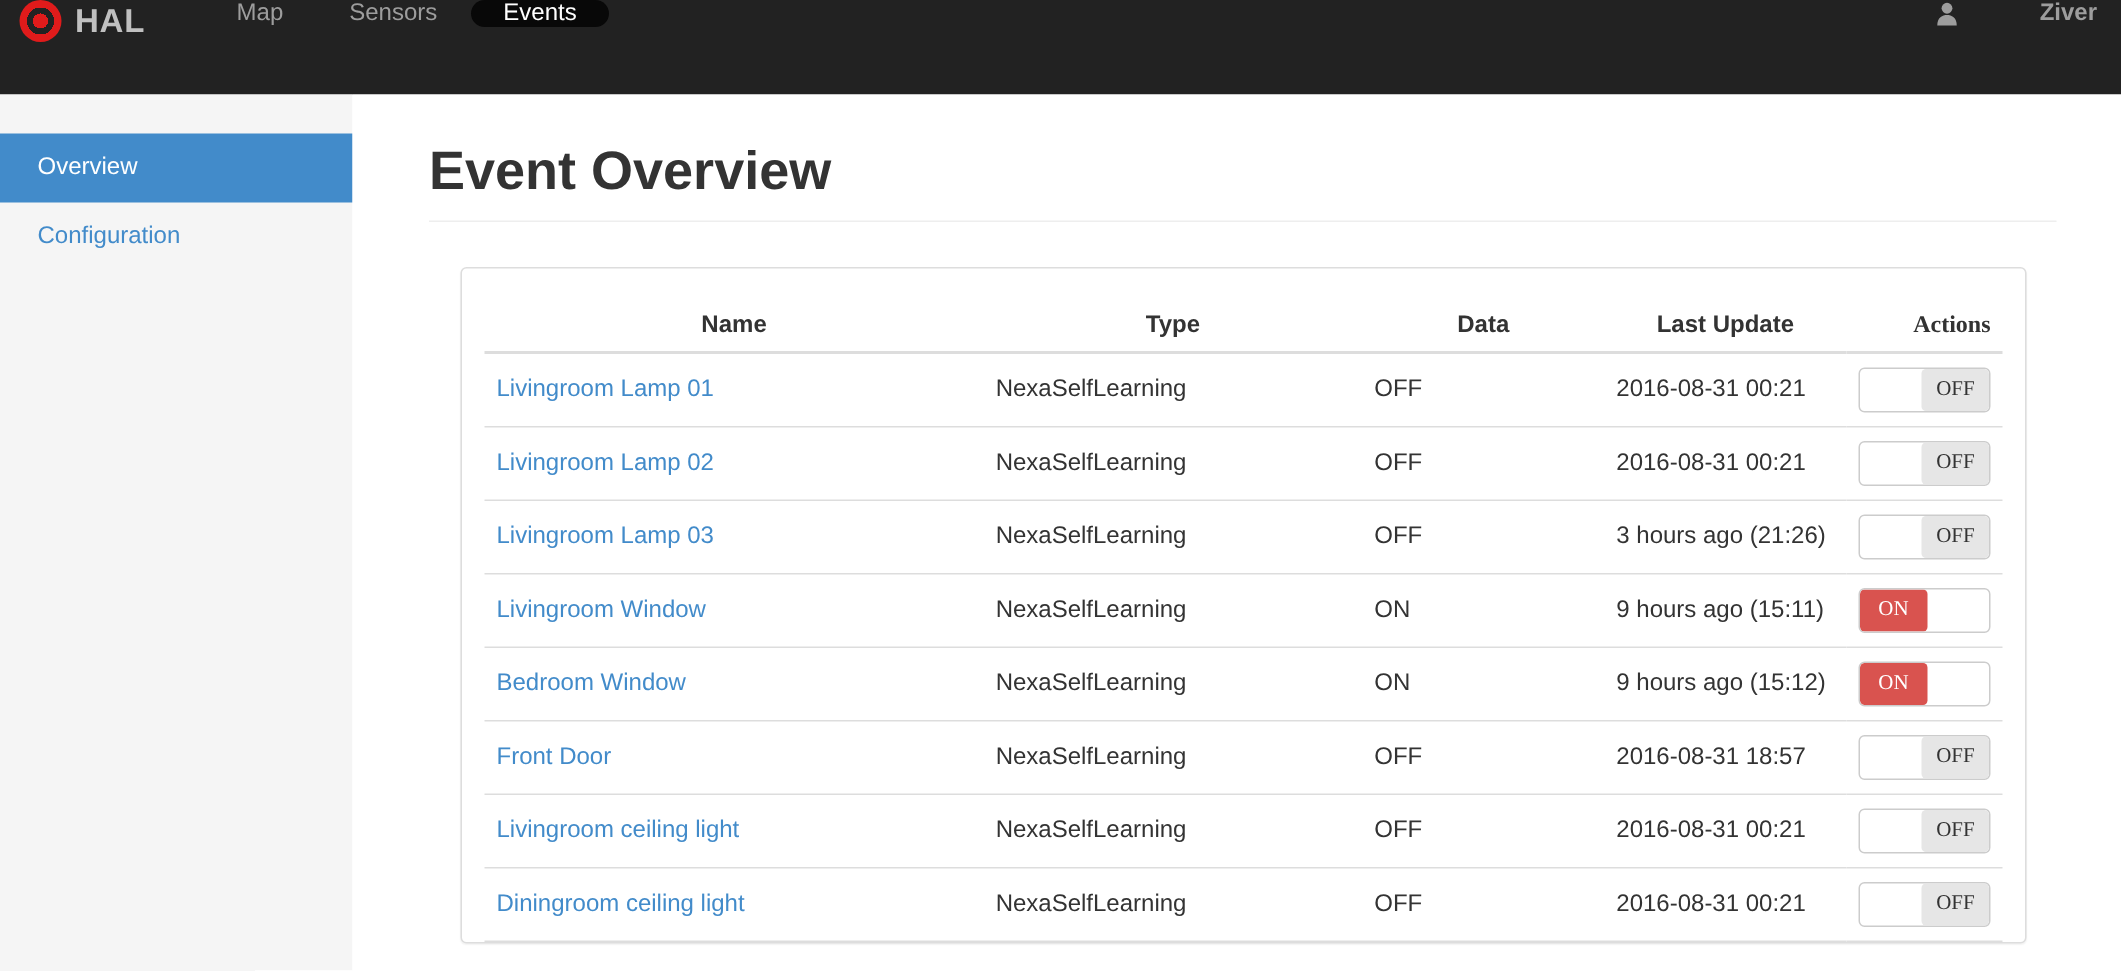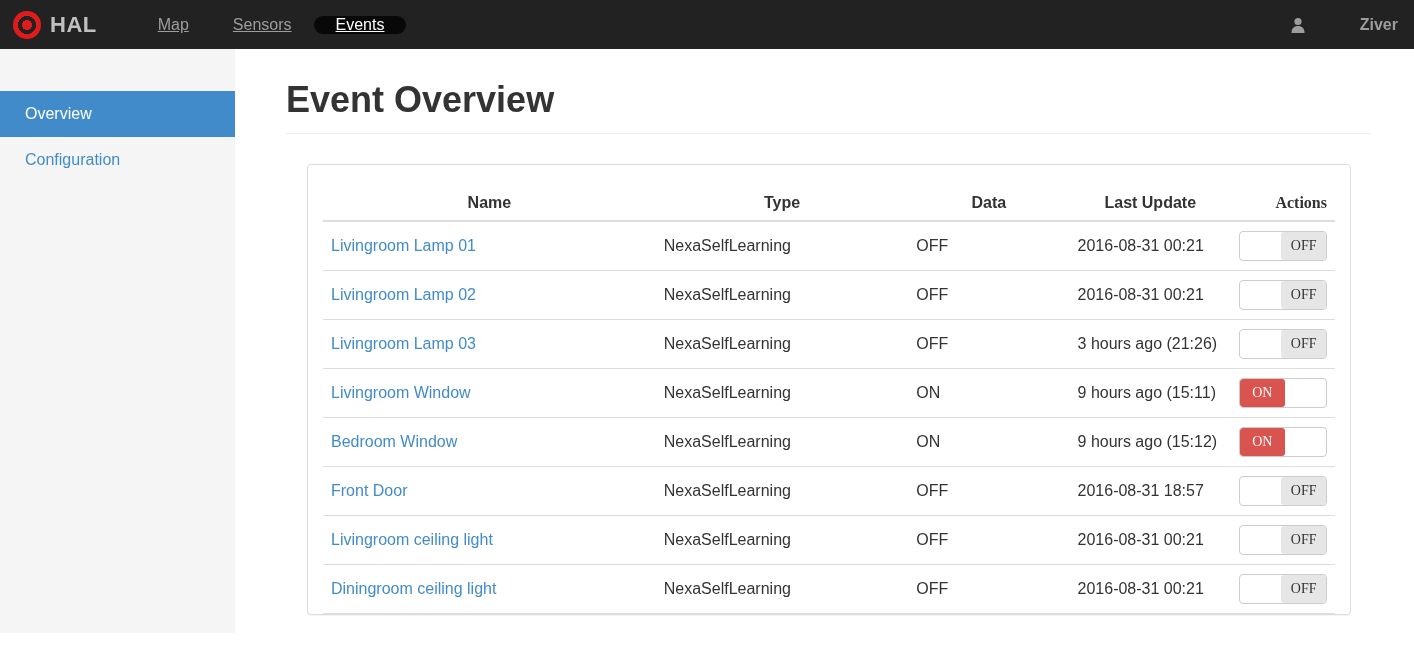--- a/index.html
+++ b/index.html
@@ -4,47 +4,47 @@
 <style>
   * { margin:0; padding:0; box-sizing:border-box; }
   html,body { width:1414px; height:647px; overflow:hidden; }
   body {
     font-family: "Liberation Sans", sans-serif;
     background:#fff; color:#333;
   }
 
   
   .navbar {
-    height:49px; background:#222; display:flex; align-items:center;
+    height:63px; background:#222; display:flex; align-items:flex-start;
   }
   .brand {
     display:flex; align-items:center; padding:0 15px 0 13px; cursor:pointer;
   }
   .logo {
     width:28px; height:28px; border-radius:50%; margin-right:9px;
     background: radial-gradient(circle at 50% 50%, #e01b1b 0 5px, #222 5px 9px, #e01b1b 9px 14px);
     display:inline-block;
   }
   .brand-text { color:#c0c0c0; font-size:22px; font-weight:bold; letter-spacing:0.5px; }
   .nav-menu { display:flex; list-style:none; margin-left:24px; }
   .nav-item {
     display:flex; align-items:center; padding:0 22px; font-size:16px;
-    color:#9d9d9d; cursor:pointer;text-decoration:underline;
+    color:#9d9d9d; cursor:pointer;
   }
   .nav-item.active { background:#080808; color:#fff;border-radius:22px; }
   .nav-user {
     margin-left:auto; display:flex; align-items:center; padding:0 16px;
     color:#9d9d9d; font-size:16px; font-weight:bold; cursor:pointer;gap:47px;
   }
   .nav-user svg { margin-right:6px; }
 
   
   .content { display:flex; height:584px; }
   .sidebar {
-    width:235px; background:#f5f5f5; flex-shrink:0; padding-top:42px;
+    width:235px; background:#f5f5f5; flex-shrink:0; padding-top:26px;
   }
   .side-item {
     padding:14px 25px; font-size:16px; color:#428bca; cursor:pointer;
   }
   .side-item.active { background:#428bca; color:#fff; }
 
   main { flex:1; padding:0 43px 0 51px; background:#fff; }
   h1 {
     font-size:36px; font-weight:700; color:#333; margin-top:30px;
     padding-bottom:12px; border-bottom:1px solid #eee;

